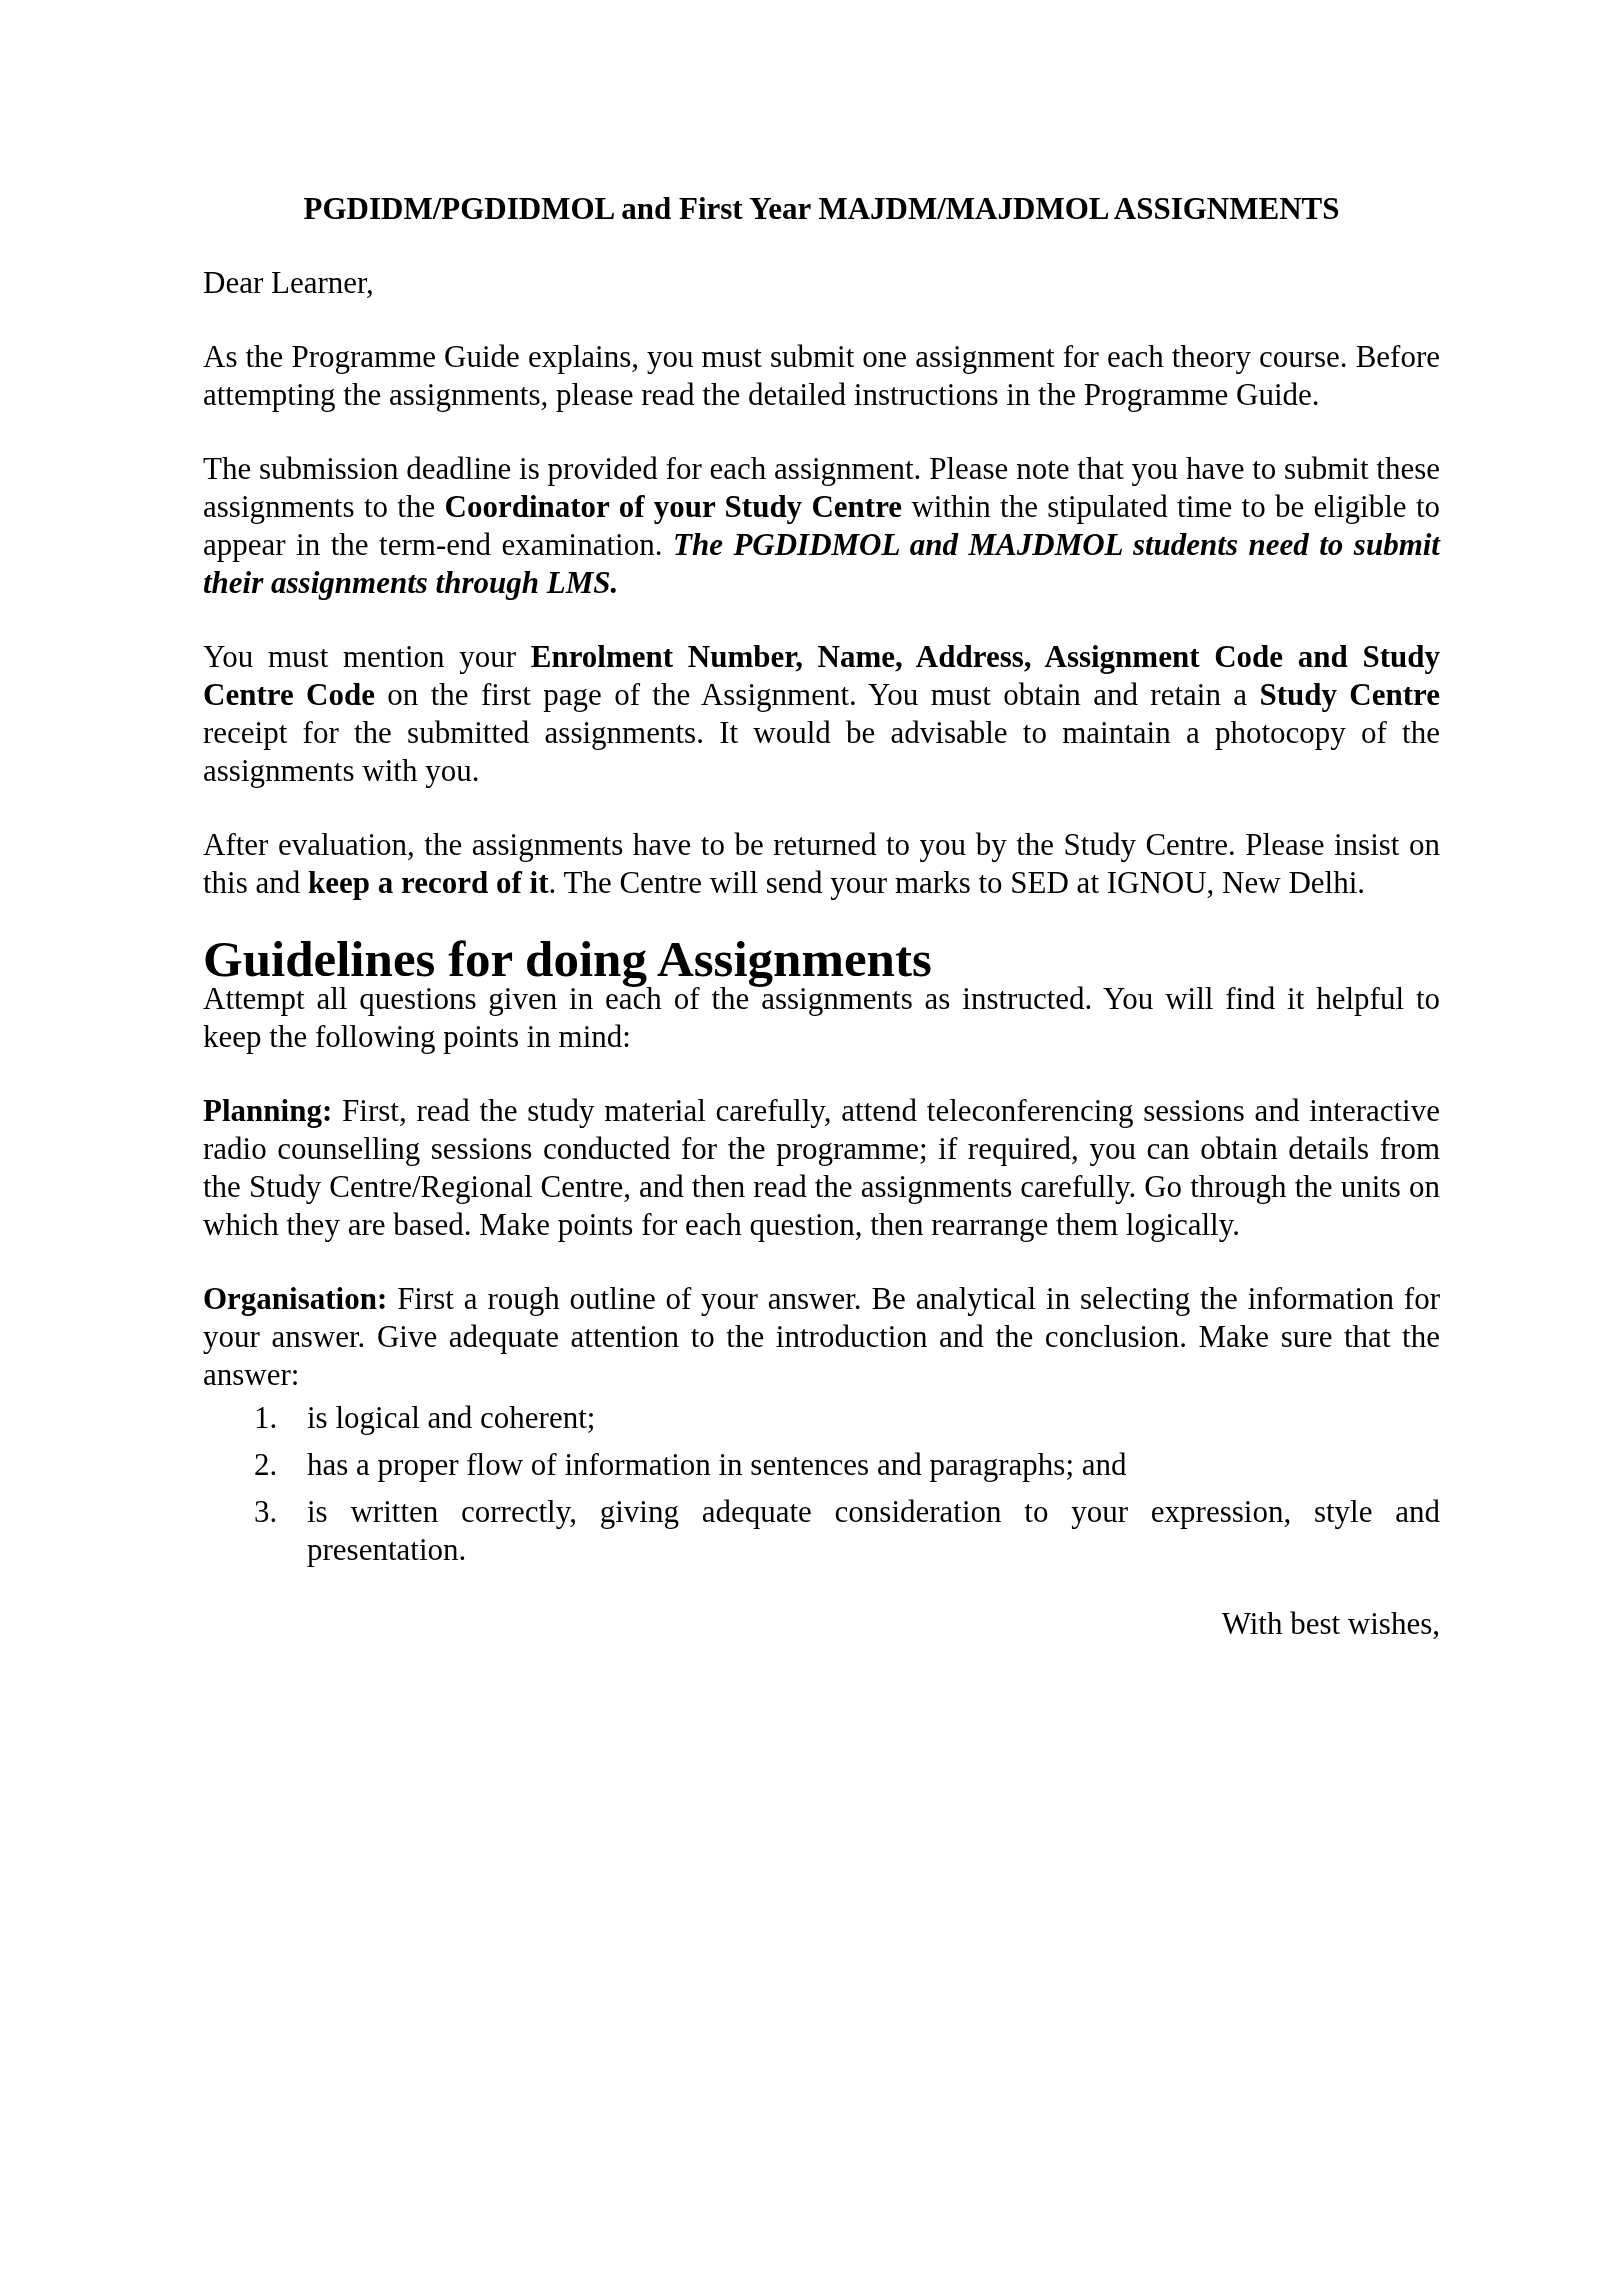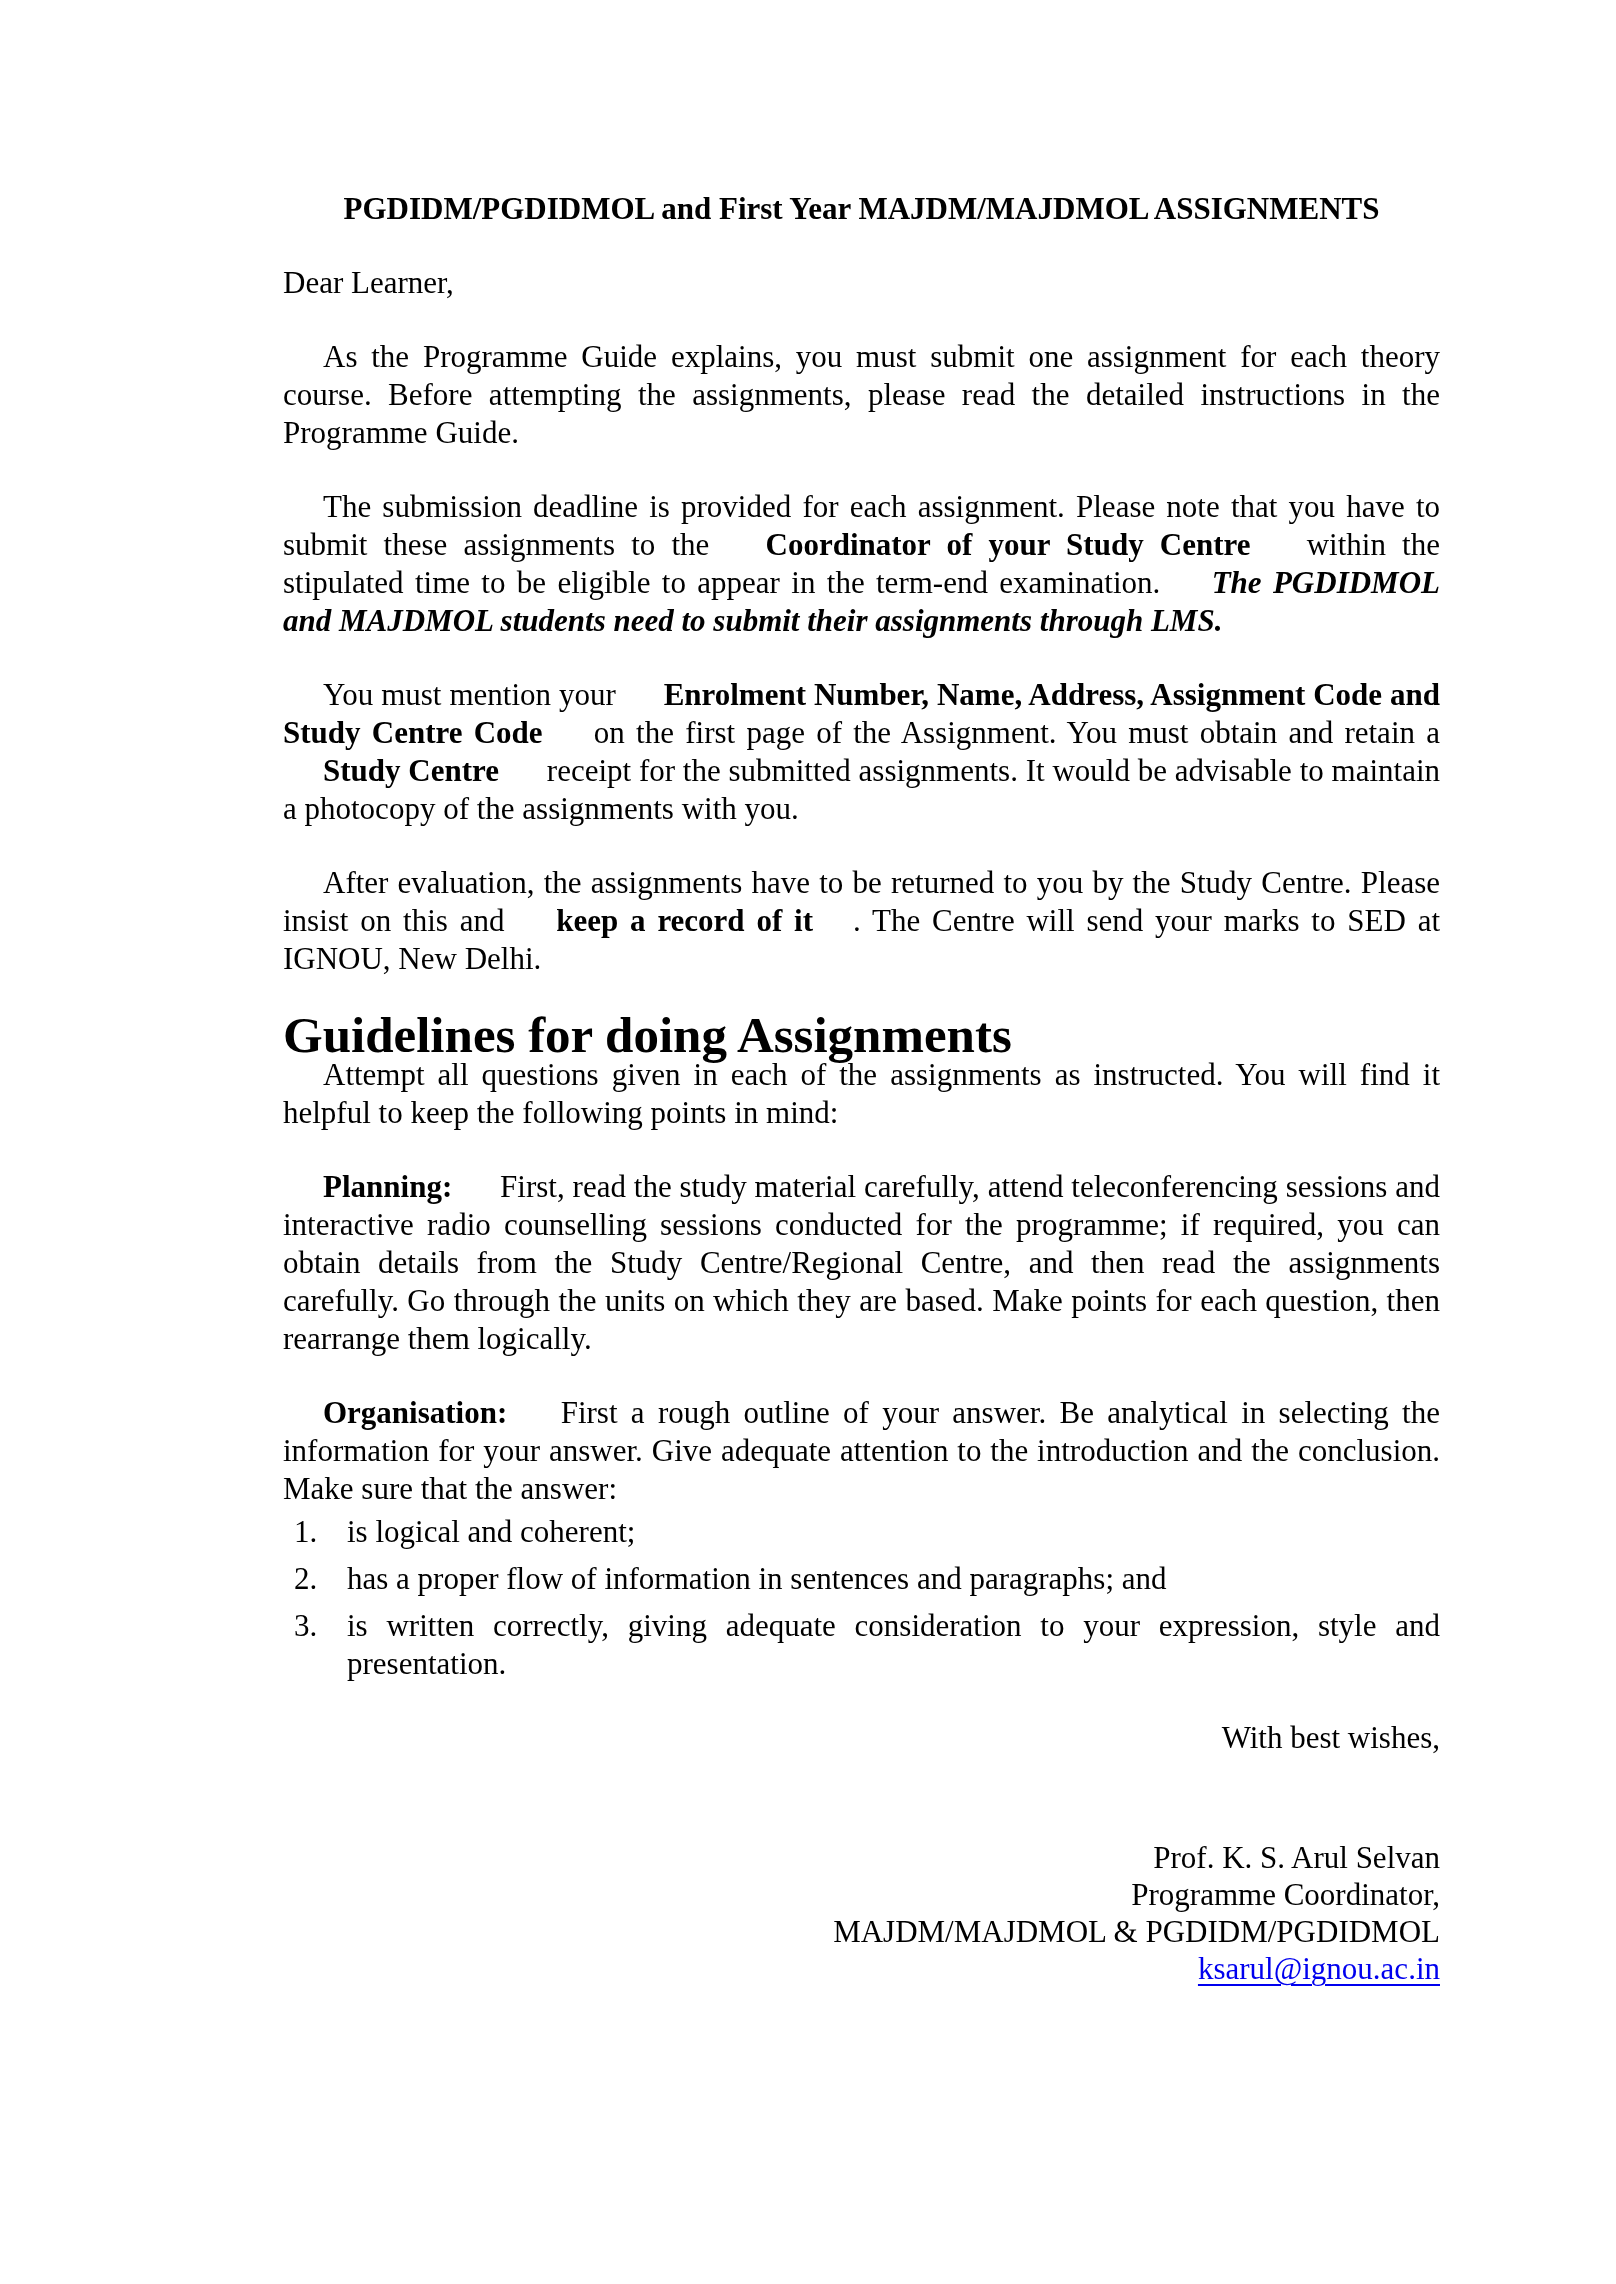--- a/index.html
+++ b/index.html
@@ -1,16 +1,16 @@
 <!DOCTYPE html>
 <html style="--link-color: #0000EE; --text-color: #000000; --page-bg: #FFFFFF;font-size:10.4px"><head>
 <meta charset="utf-8">
 <style>
   :root { --link-color: #0000EE; --text-color: #000000; --page-bg: #FFFFFF; }
-  * { box-sizing: border-box; padding-left: 40px; }
+  * { box-sizing: border-box; }
   html, body { margin: 0; padding: 0; background: #888; }
   .page {
     position: relative;
     width: 1617px;
     height: 2284px;
     background: var(--page-bg);
     overflow: hidden;
     font-family: "Liberation Serif", serif;
     color: var(--text-color);
   }
@@ -104,24 +104,16 @@
 
     <ol class="criteria">
       <li>is logical and coherent;</li>
       <li>has a proper flow of information in sentences and paragraphs; and</li>
       <li>is written correctly, giving adequate consideration to your expression, style and presentation.</li>
     </ol>
 
 
     <p class="closing-line">With best wishes,</p>
 
-    <div class="signature-block">
-      <div>Prof. K. S. Arul Selvan</div>
-      <div>Programme Coordinator,</div>
-      <div>MAJDM/MAJDMOL &amp; PGDIDM/PGDIDMOL</div>
-      <div>
-        <a class="email-link" href="#">ksarul@ignou.ac.in</a>
-      </div>
-    </div>
 
   </div>
 </div>
 
 
 </body></html>

